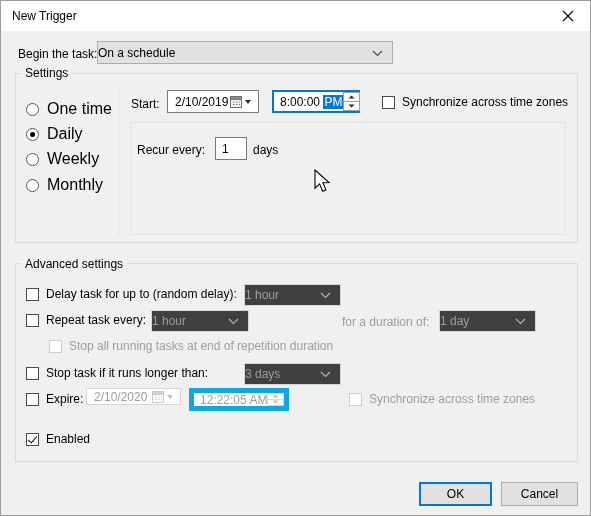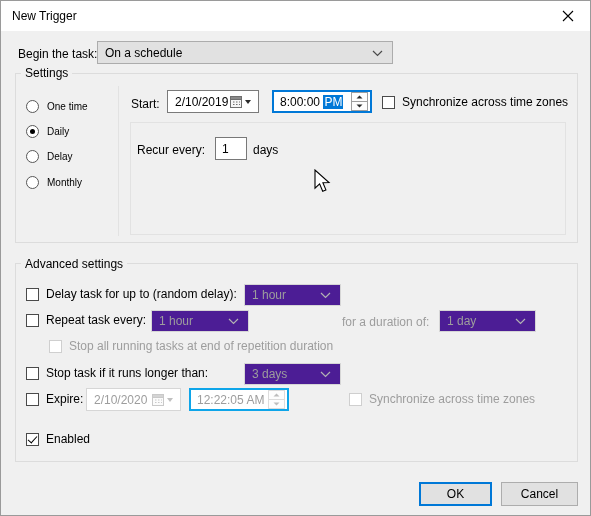--- a/index.html
+++ b/index.html
@@ -96,21 +96,21 @@
     flex: 0 0 auto;
   }
   .radio-row.checked .radio-mark::after {
     content: "";
     position: absolute;
     left: 3px; top: 3px;
     width: 5px; height: 5px;
     border-radius: 50%;
     background: #000000;
   }
-  .radio-label { margin-left: 8px; font-size: 10px; }
+  .radio-label { margin-left: 8px; font-size: 16px; }
 
   
   .cb-row {
     position: absolute;
     display: flex;
     align-items: center;
     white-space: nowrap;
     cursor: default;
   }
   .cb-mark {
@@ -141,32 +141,31 @@
   .combo {
     position: absolute;
     box-sizing: border-box;
     border: 1px solid #acacac;
     background: #e1e1e1;
     display: flex;
     align-items: center;
     cursor: default;
   }
   .combo .combo-text {
-    margin-left: 7px;
     font-size: 12px;
     color: #000000;
     white-space: nowrap;
     flex: 1 1 auto;
     overflow: hidden;
   }
   .combo .chev { margin-right: 9px; flex: 0 0 auto; display: block; }
 
   
   .combo.dis {
-    background: #4c1d95;
+    background: #404040;
     border: 1px solid #d6d6d6;
   }
   .combo.dis .combo-text { color: #9d9d9d; }
 
   
   .txtbox {
     position: absolute;
     box-sizing: border-box;
     background: #ffffff;
     border: 1px solid #787878;
@@ -212,21 +211,21 @@
   .timefield {
     position: absolute;
     box-sizing: border-box;
     background: #ffffff;
     border: 2px solid #0078d7;
     display: flex;
     align-items: center;
     cursor: text;
   }
   .timefield.dis {
-    border: 2px solid #0ea5e9;
+    border: 5px solid #0ea5e9;
   }
   .tf-text {
     margin-left: 6px;
     font-size: 12px;
     color: #000000;
     white-space: nowrap;
     flex: 1 1 auto;
   }
   .timefield.dis .tf-text { color: #9d9d9d; }
   .tf-sel {
@@ -324,21 +323,21 @@
   <div class="radio-row" style="left:25px; top:99px;">
     <span class="radio-mark"></span>
     <span class="radio-label">One time</span>
   </div>
   <div class="radio-row checked" style="left:25px; top:124px;">
     <span class="radio-mark"></span>
     <span class="radio-label">Daily</span>
   </div>
   <div class="radio-row" style="left:25px; top:149px;">
     <span class="radio-mark"></span>
-    <span class="radio-label">Delay</span>
+    <span class="radio-label">Weekly</span>
   </div>
   <div class="radio-row" style="left:25px; top:175px;">
     <span class="radio-mark"></span>
     <span class="radio-label">Monthly</span>
   </div>
 
   <div class="vdivider" style="left:117px; top:85px; height:150px;"></div>
 
   <div class="lbl" style="left:130px; top:96px;">Start:</div>
   <div class="datepick" style="left:166px; top:89px; width:92px; height:23px;">
@@ -347,21 +346,21 @@
       <svg width="22" height="12" viewBox="0 0 22 12">
         <rect x="0.5" y="0.5" width="11" height="11" fill="#f6f6f6" stroke="#6f6f6f" stroke-width="1"></rect>
         <rect x="0.5" y="0.5" width="11" height="3" fill="#8a8a8a" stroke="#6f6f6f" stroke-width="1"></rect>
         <path d="M3 6 h1.5 M6 6 h1.5 M9 6 h1" stroke="#6f6f6f" stroke-width="1"></path>
         <path d="M3 8.5 h1.5 M6 8.5 h1.5 M9 8.5 h1" stroke="#6f6f6f" stroke-width="1"></path>
         <path d="M15 4 L18 8 L21 4 Z" fill="#2b2b2b"></path>
       </svg>
     </span>
   </div>
 
-  <div class="timefield" style="left:271px; top:89px; width:100px; height:23px;">
+  <div class="timefield" style="left:271px; top:89px; width:88px; height:23px;">
     <span class="tf-text"><span>8:00:00 </span><span class="tf-sel">PM</span></span>
     <span class="spin">
       <span class="spin-up">
         <svg width="7" height="4" viewBox="0 0 7 4">
             <path d="M0.5 3.5 L3.5 0.5 L6.5 3.5 Z" fill="#2b2b2b"></path>
           </svg>
       </span>
       <span class="spin-dn">
         <svg width="7" height="4" viewBox="0 0 7 4">
             <path d="M0.5 0.5 L3.5 3.5 L6.5 0.5 Z" fill="#2b2b2b"></path>
@@ -435,21 +434,21 @@
       <svg width="11" height="8" viewBox="0 0 11 8">
           <path d="M1 2 L5.5 6.5 L10 2" stroke="#b3b3b3" stroke-width="1.2" fill="none"></path>
         </svg>
     </span>
   </div>
 
   <div class="cb-row" style="left:25px; top:391px;">
     <span class="cb-mark"></span>
     <span class="cb-label">Expire:</span>
   </div>
-  <div class="datepick dis" style="left:85px; top:387px; width:95px; height:23px;">
+  <div class="datepick dis" style="left:85px; top:387px; width:95px; height:17px;">
     <span class="dp-text">2/10/2020</span>
     <span class="dp-btn">
       <svg width="22" height="12" viewBox="0 0 22 12">
         <rect x="0.5" y="0.5" width="11" height="11" fill="#fbfbfb" stroke="#c9c9c9" stroke-width="1"></rect>
         <rect x="0.5" y="0.5" width="11" height="3" fill="#d4d4d4" stroke="#c9c9c9" stroke-width="1"></rect>
         <path d="M3 6 h1.5 M6 6 h1.5 M9 6 h1" stroke="#c9c9c9" stroke-width="1"></path>
         <path d="M3 8.5 h1.5 M6 8.5 h1.5 M9 8.5 h1" stroke="#c9c9c9" stroke-width="1"></path>
         <path d="M15 4 L18 8 L21 4 Z" fill="#c0c0c0"></path>
       </svg>
     </span>

